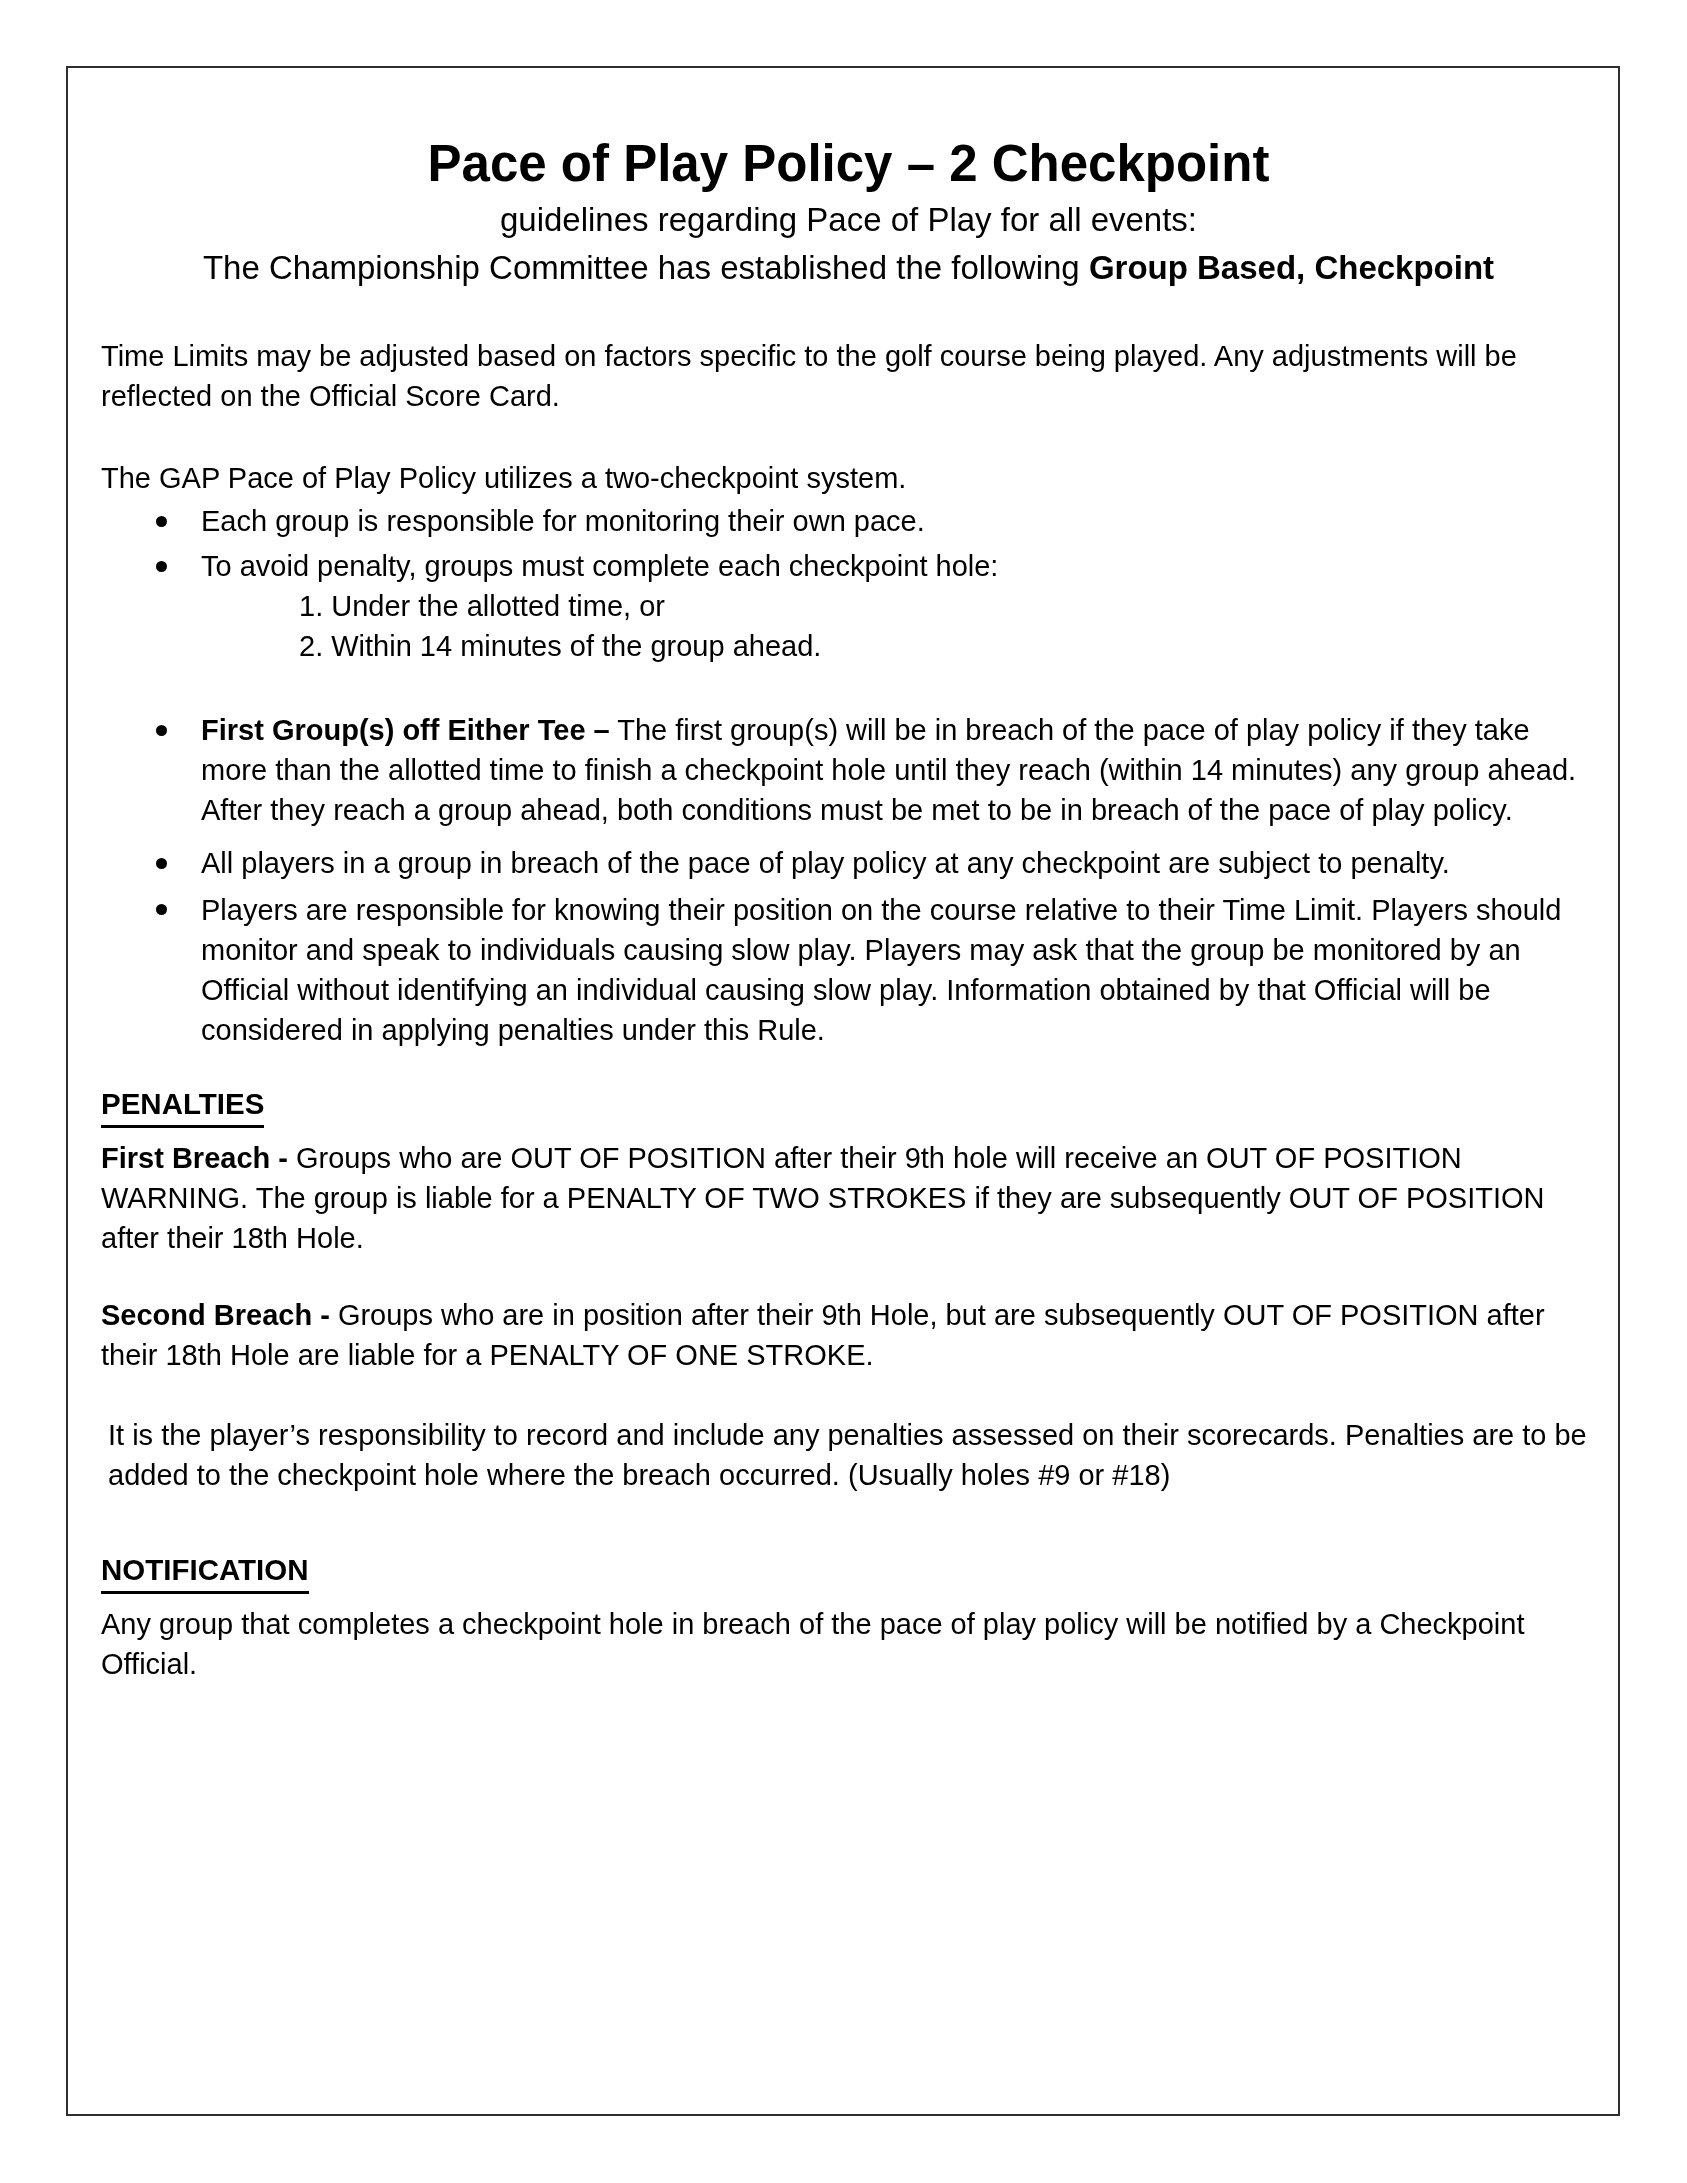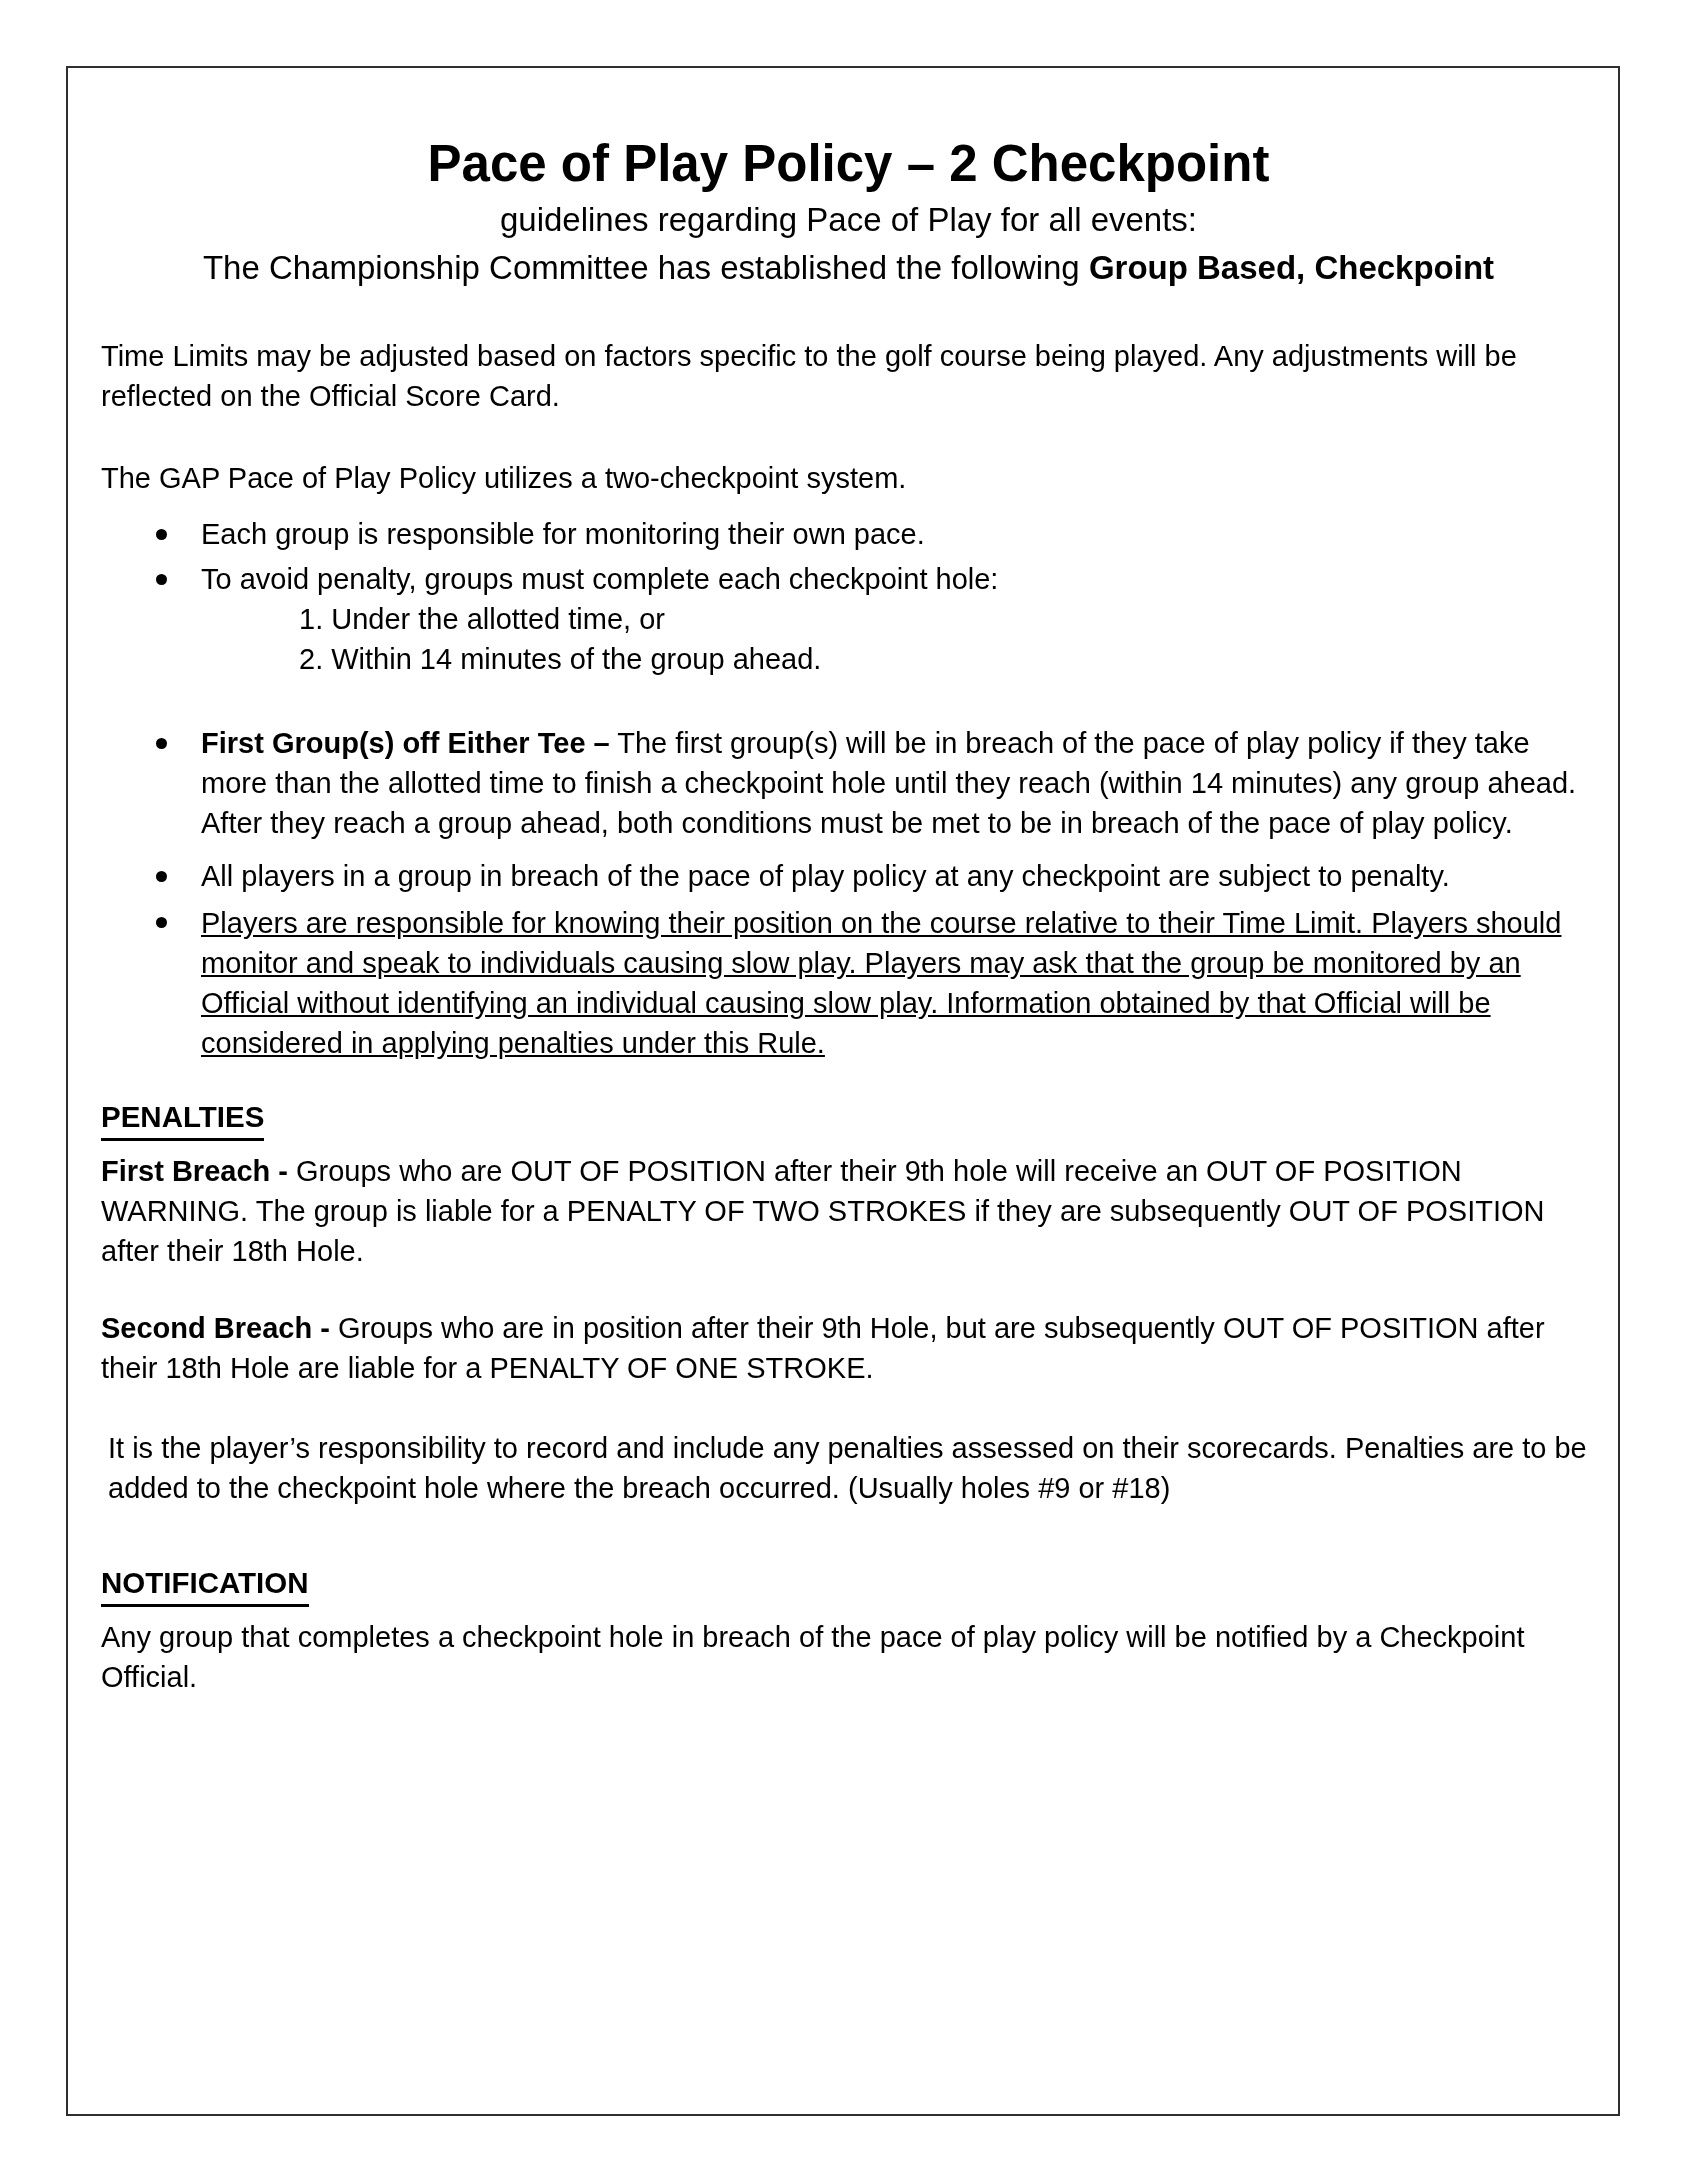--- a/index.html
+++ b/index.html
@@ -50,24 +50,24 @@
   ul.bullets {
     list-style: none;
     margin: 0;
     padding: 0;
   }
   ul.bullets li {
     position: relative;
     padding-left: 100px;
     margin-top: 5px;
   }
-  ul.bullets li.first { margin-top: 16px; }
+  ul.bullets li.first { margin-top: 3px; }
   ul.bullets li.gap-large { margin-top: 44px; }
   ul.bullets li.gap-med { margin-top: 13px; }
-  ul.bullets li.gap-small { margin-top: 6.7px; text-decoration: underline; }
+  ul.bullets li.gap-small { margin-top: 6.7px; }
   .dot {
     position: absolute;
     left: 55px;
     top: 14.3px;
     width: 11px;
     height: 11px;
     border-radius: 50%;
     background: #000000;
   }
   .sub-row { padding-left: 198px; }

